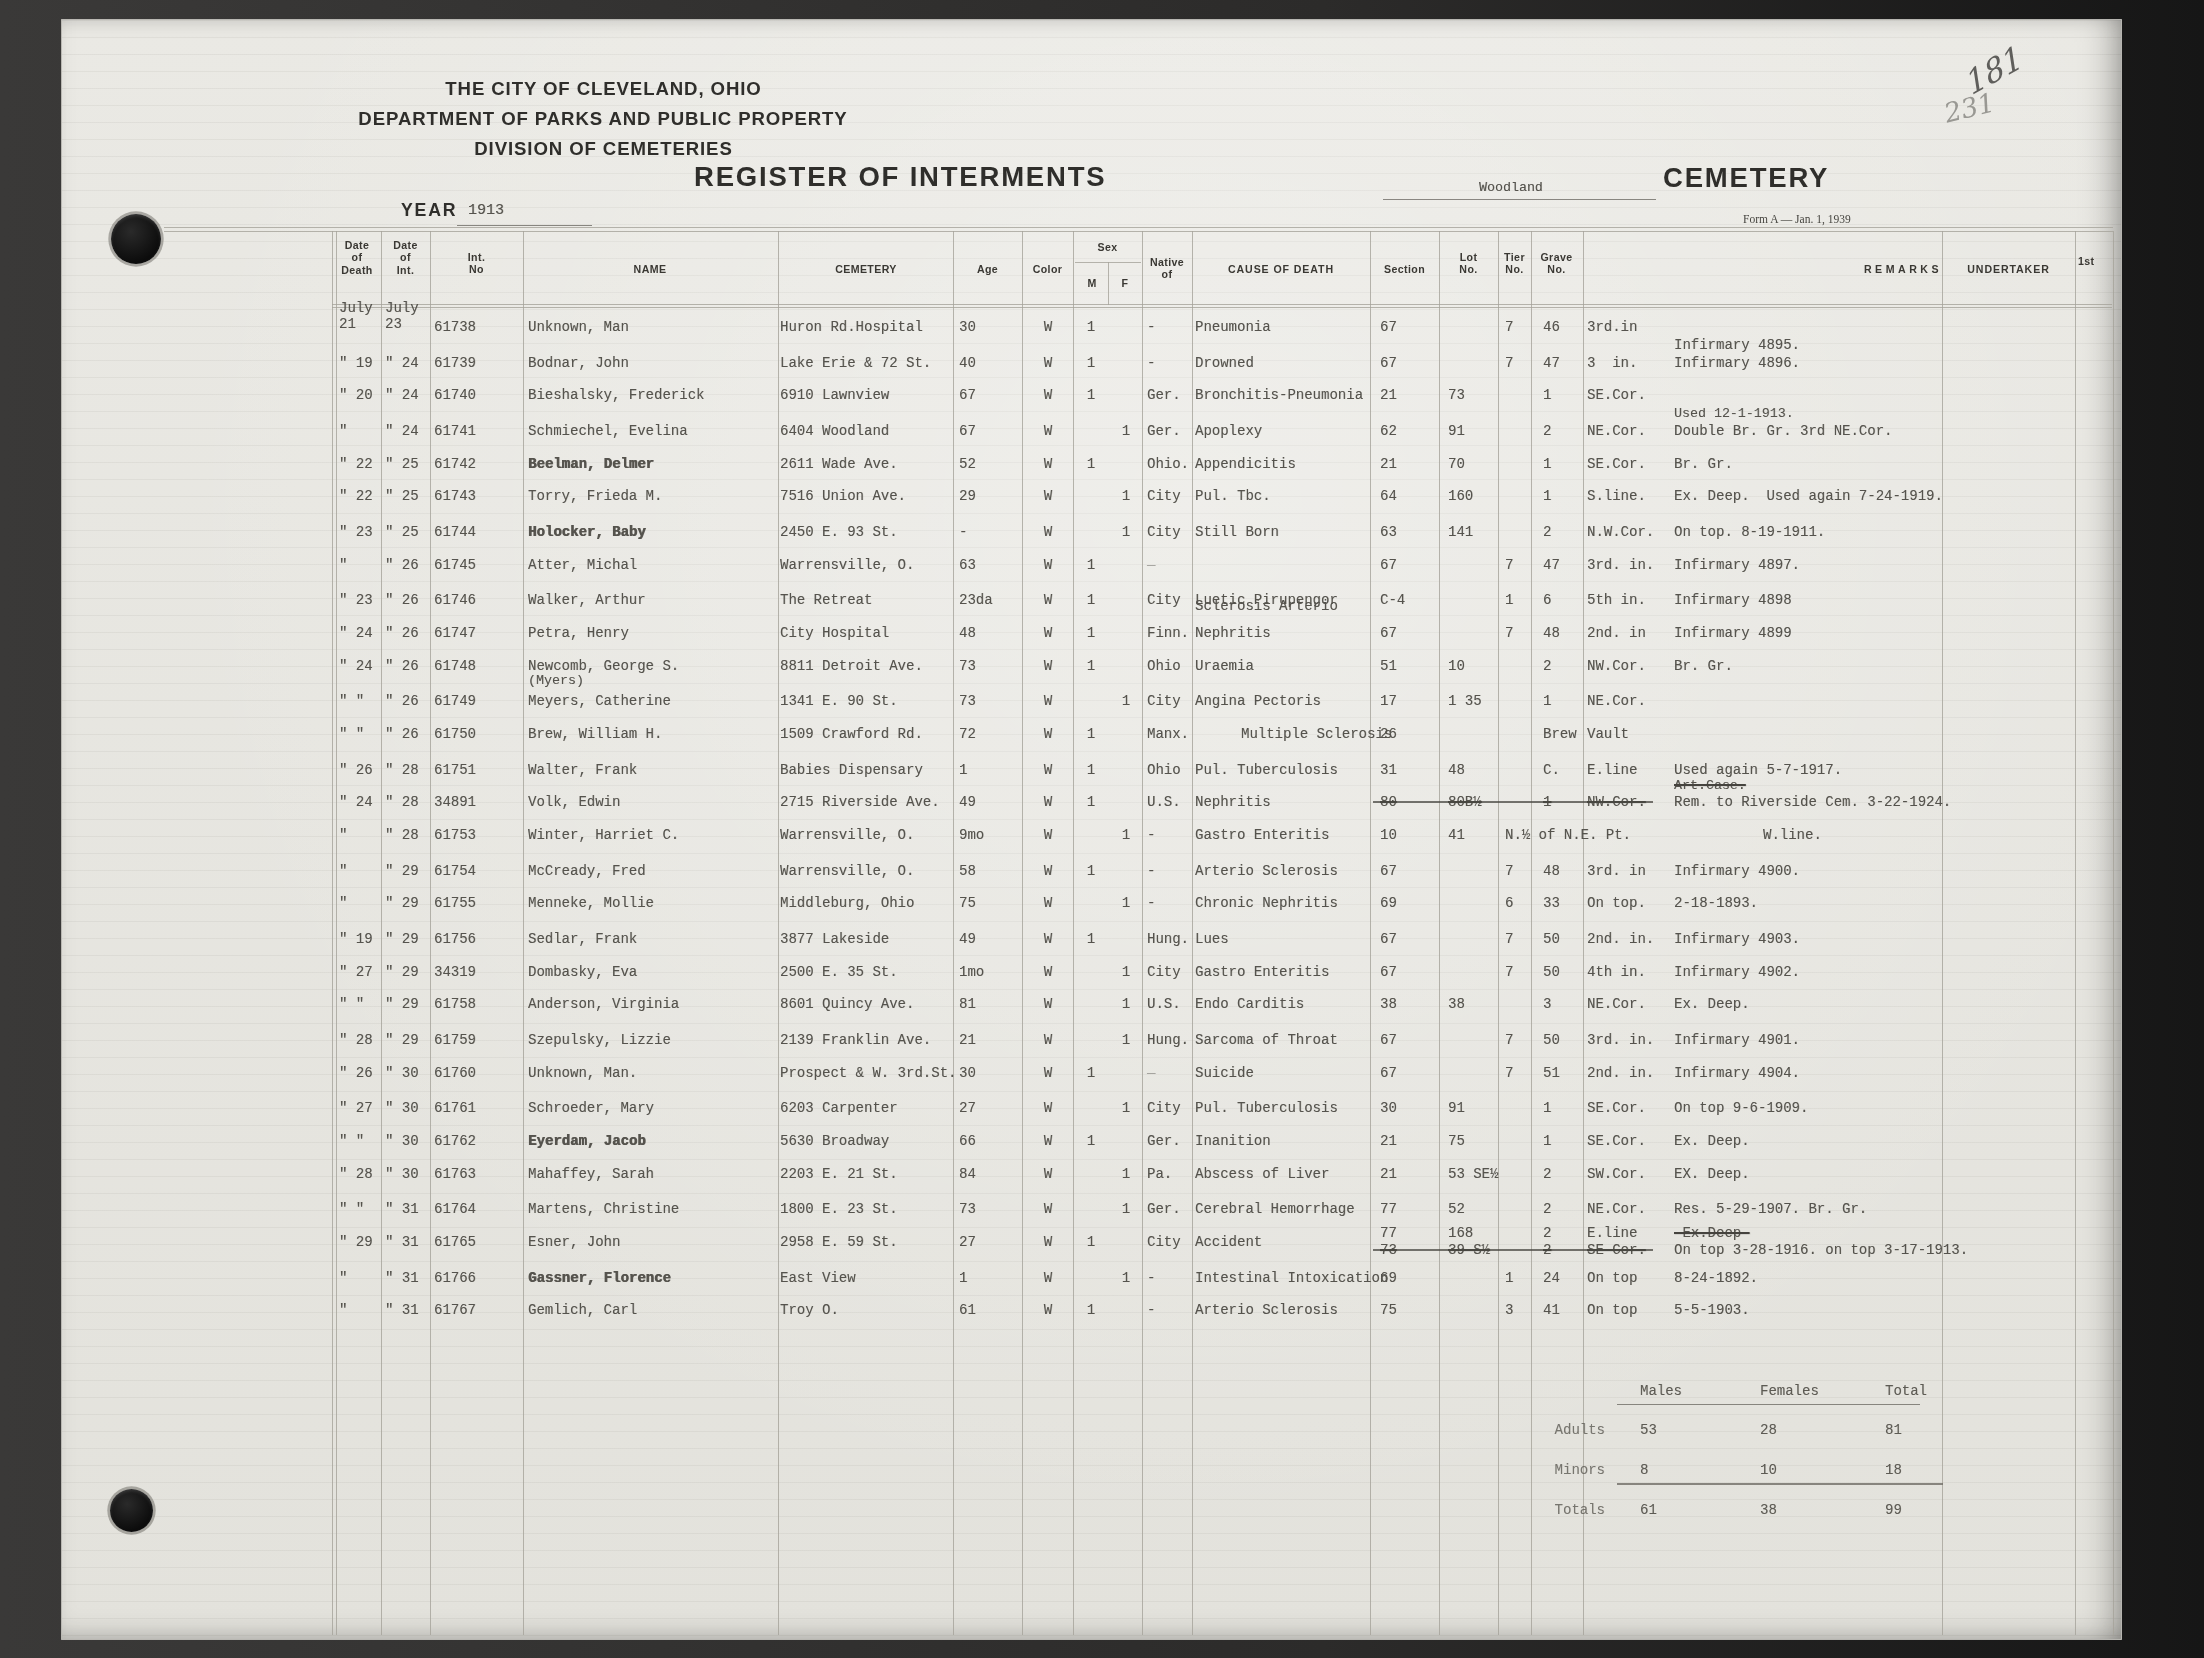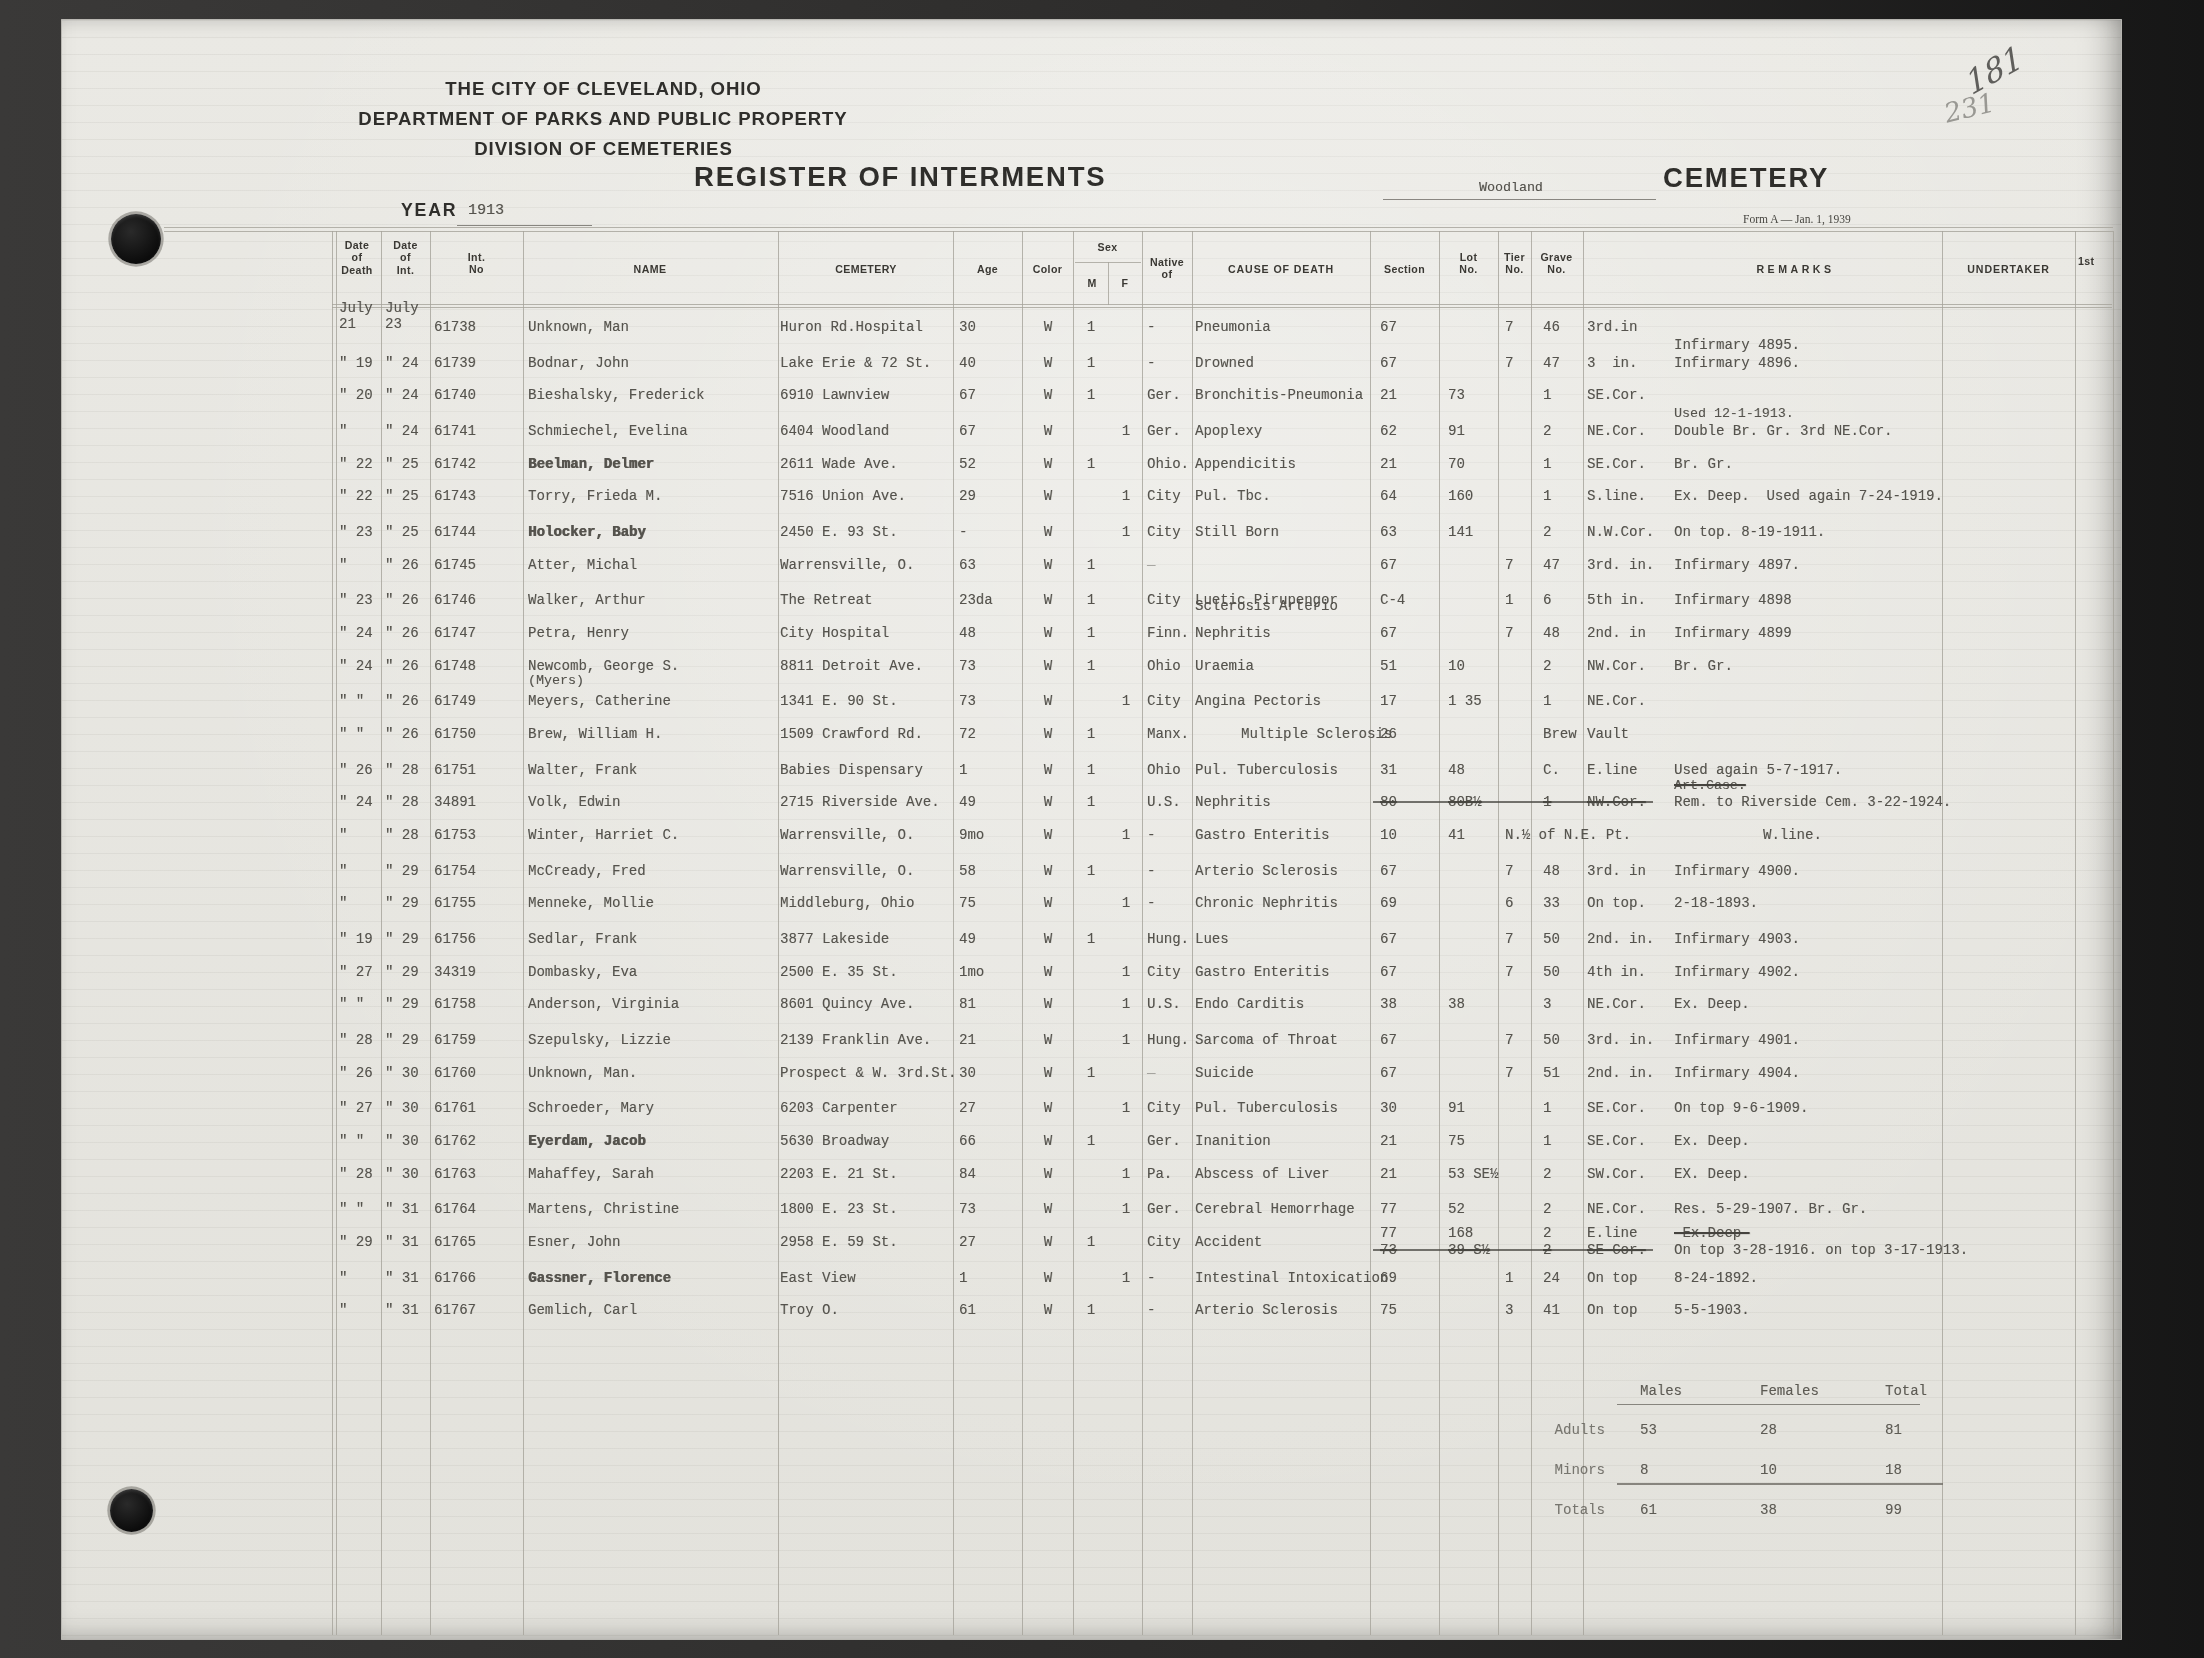--- a/index.html
+++ b/index.html
@@ -65,21 +65,21 @@
   .h-color{left:1022px;top:263px;width:51px;}
   .h-sex{left:1073px;top:241px;width:69px;}
   .h-m{left:1075px;top:277px;width:34px;}
   .h-f{left:1110px;top:277px;width:30px;}
   .h-nat{left:1142px;top:256px;width:50px;}
   .h-cause{left:1192px;top:263px;width:178px;letter-spacing:0.9px;}
   .h-sec{left:1370px;top:263px;width:69px;}
   .h-lot{left:1439px;top:251px;width:59px;}
   .h-tier{left:1497px;top:251px;width:35px;}
   .h-grave{left:1531px;top:251px;width:51px;}
-  .h-rem{left:1616px;top:263px;width:359px;letter-spacing:3.5px;}
+  .h-rem{left:1583px;top:263px;width:359px;letter-spacing:3.5px;text-align:right;}
   .h-und{left:1942px;top:263px;width:133px;letter-spacing:0.9px;}
   .h-1st{left:2078px;top:255px;width:34px;font-weight:bold;font-size:10.6px;text-align:left;}
 
   .cell{position:absolute;font-family:"Liberation Mono","DejaVu Sans Mono",monospace;
     font-size:14px;color:#55534d;white-space:pre;line-height:16px;
     text-shadow:0.4px 0.4px 0 rgba(70,68,62,.3);}
   .c-center{text-align:center;}
   .two-line{white-space:pre-line;}
   .strike{text-decoration:line-through;text-decoration-color:#45433e;text-decoration-thickness:1.8px;}
   .smudge{opacity:.45;filter:blur(0.4px);}

